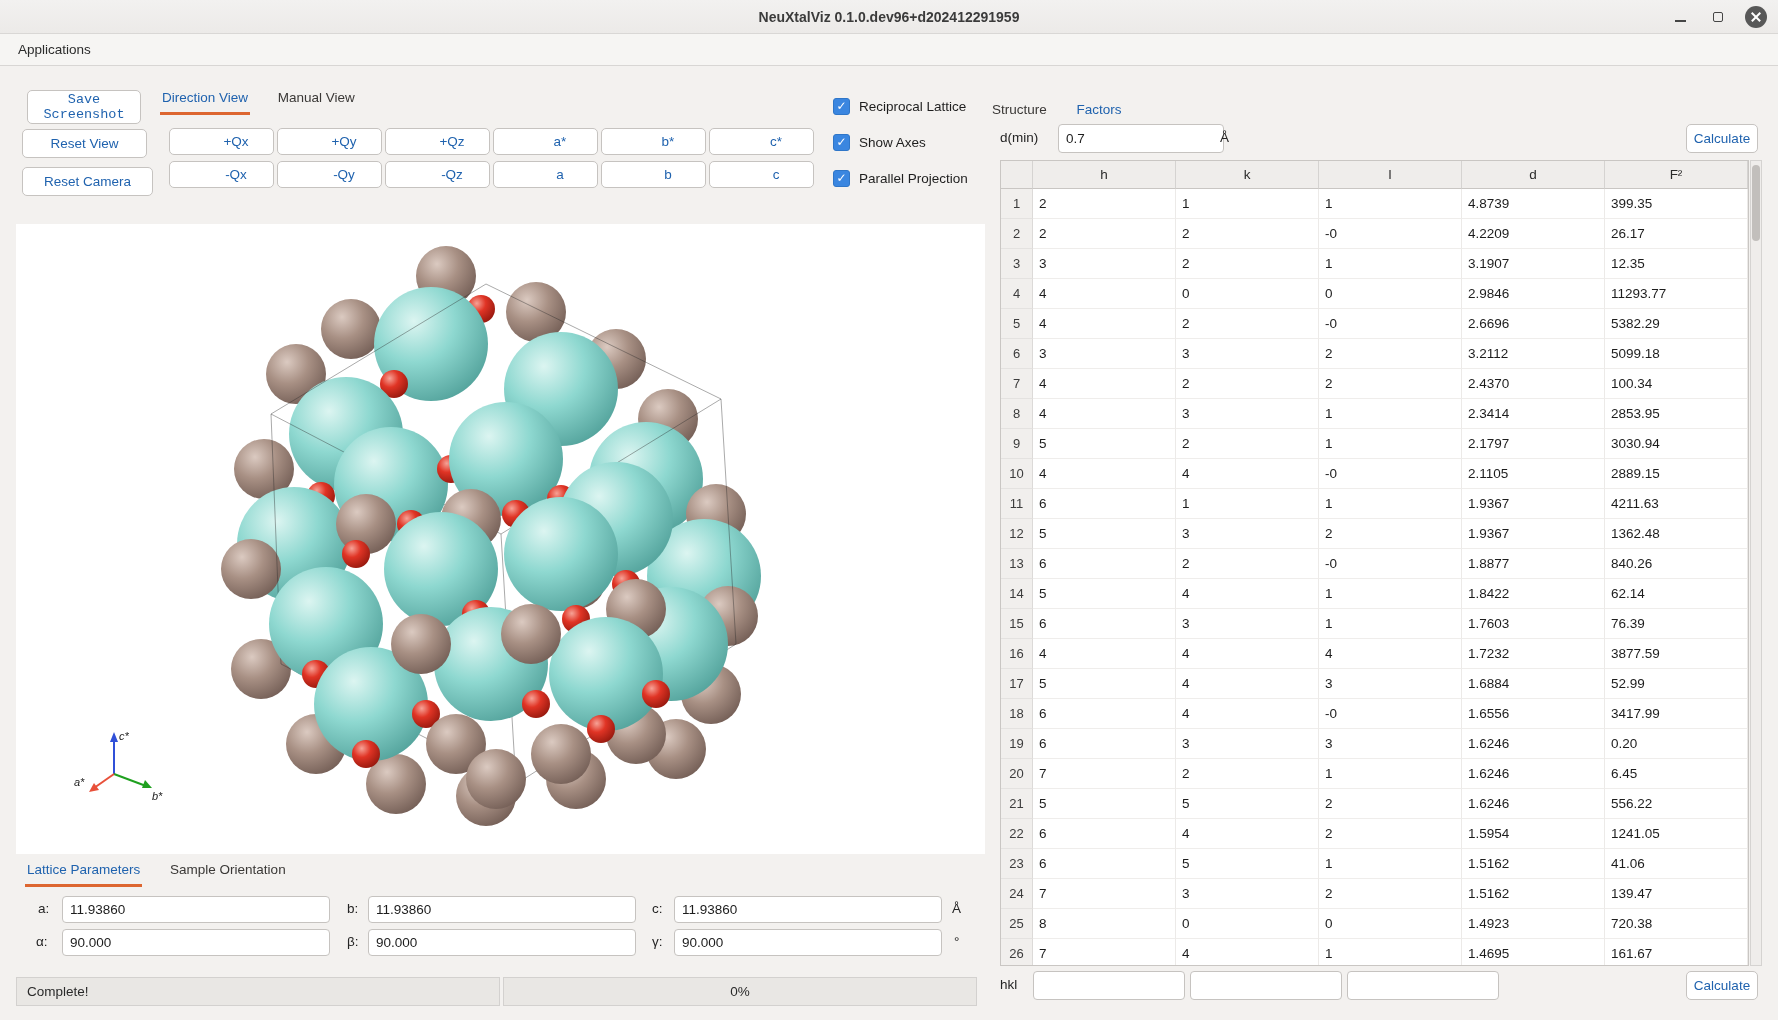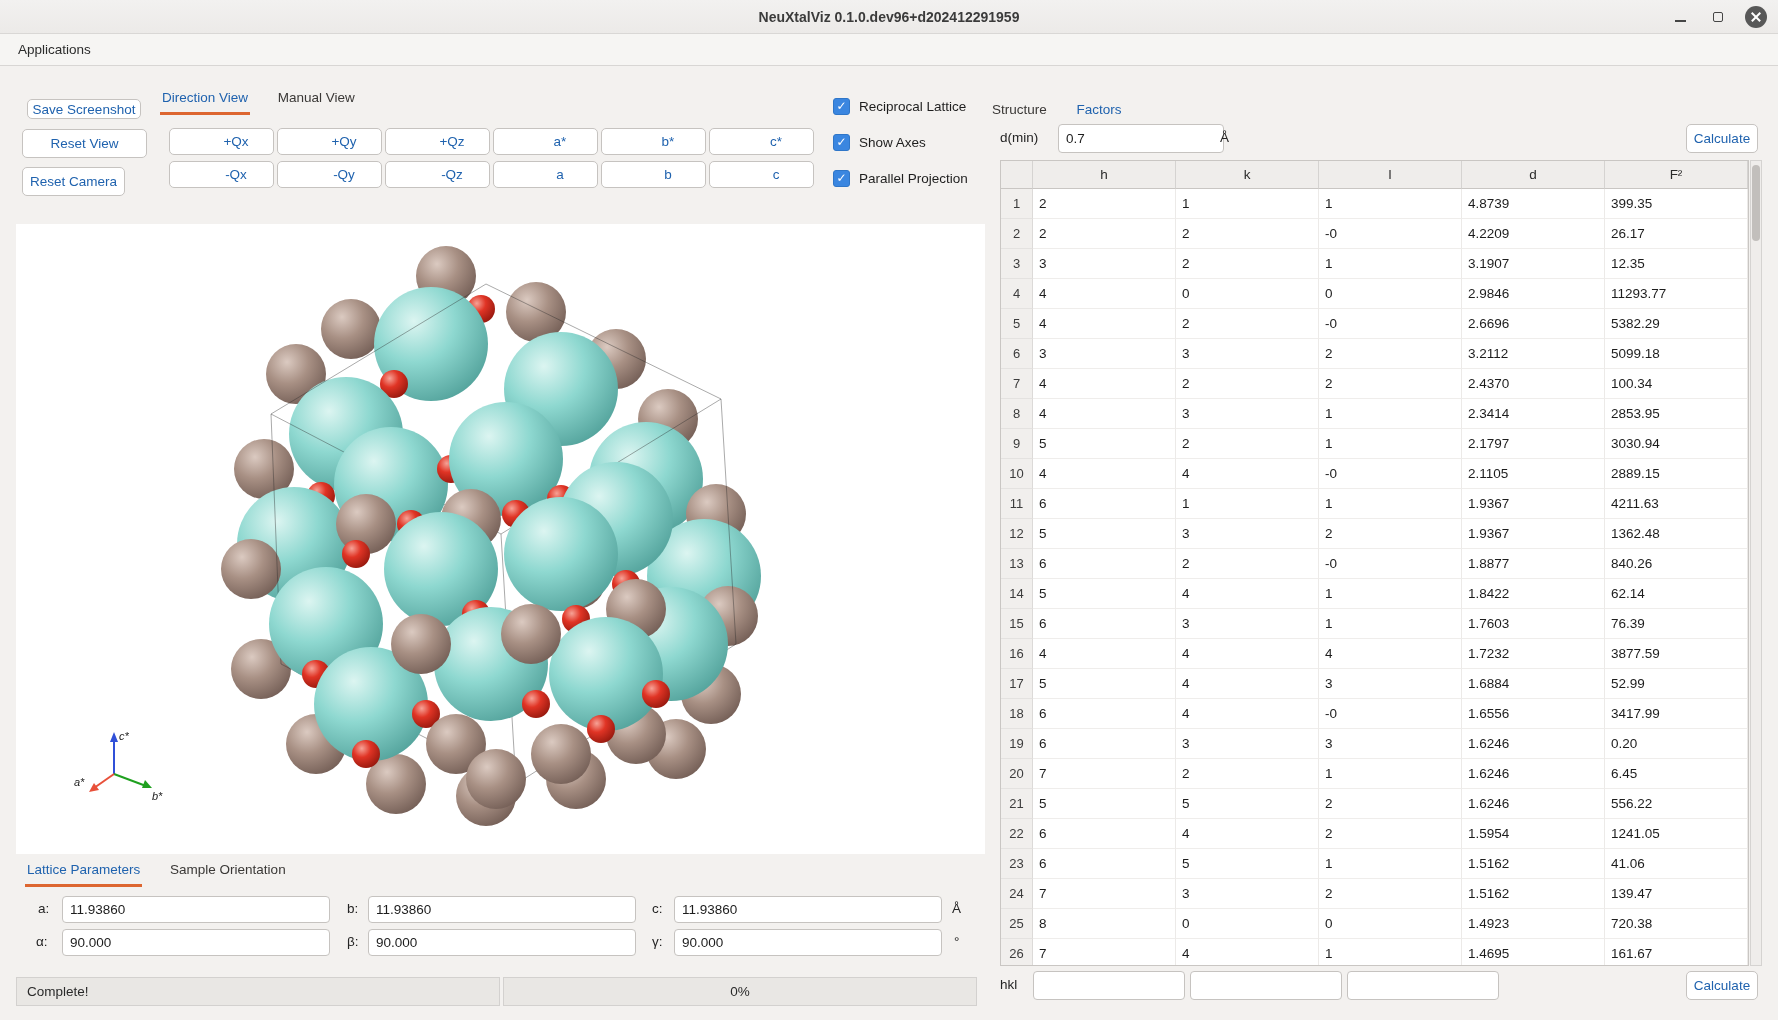--- a/index.html
+++ b/index.html
@@ -111,21 +111,21 @@
     <div class="wc">
         <span class="ic-close"></span>
       </div>
   </div>
 </div>
 
 <div class="menubar abs">
   <div class="menu-item">Applications</div>
 </div>
 
-<button class="btn abs" style="left:27px; top:99px; width:114px; height:20px;">Save Screenshot</button>
+<button class="btn abs" style="left:27px; top:90px; width:114px; height:34px;font-family:Liberation Mono, monospace;">Save Screenshot</button>
 
 <div class="abs" style="left:160px; top:86px;">
   <span class="tab active">Direction View</span>
   <span class="tab">Manual View</span>
 </div>
 
 <div class="abs" style="left:833px; top:94px; display:flex; flex-direction:column; gap:12px;" id="checkbox-list">
     <div class="cb-row">
       <span class="cbx">✓</span>
       <span class="cb-label">Reciprocal Lattice</span>
@@ -134,21 +134,21 @@
       <span class="cbx">✓</span>
       <span class="cb-label">Show Axes</span>
     </div>
     <div class="cb-row">
       <span class="cbx">✓</span>
       <span class="cb-label">Parallel Projection</span>
     </div>
   </div>
 
 <button class="btn abs" style="left:22px; top:129px; width:125px; height:29px;">Reset View</button>
-<button class="btn abs" style="left:22px; top:167px; width:103px; height:29px;">Reset Camera</button>
+<button class="btn abs" style="left:22px; top:167px; width:131px; height:29px;">Reset Camera</button>
 
 <div class="dir-grid abs" style="left:169px; top:128px;" id="dir-grid">
     <button class="btn">+Qx</button>
     <button class="btn">+Qy</button>
     <button class="btn">+Qz</button>
     <button class="btn">a*</button>
     <button class="btn">b*</button>
     <button class="btn">c*</button>
     <button class="btn">-Qx</button>
     <button class="btn">-Qy</button>

